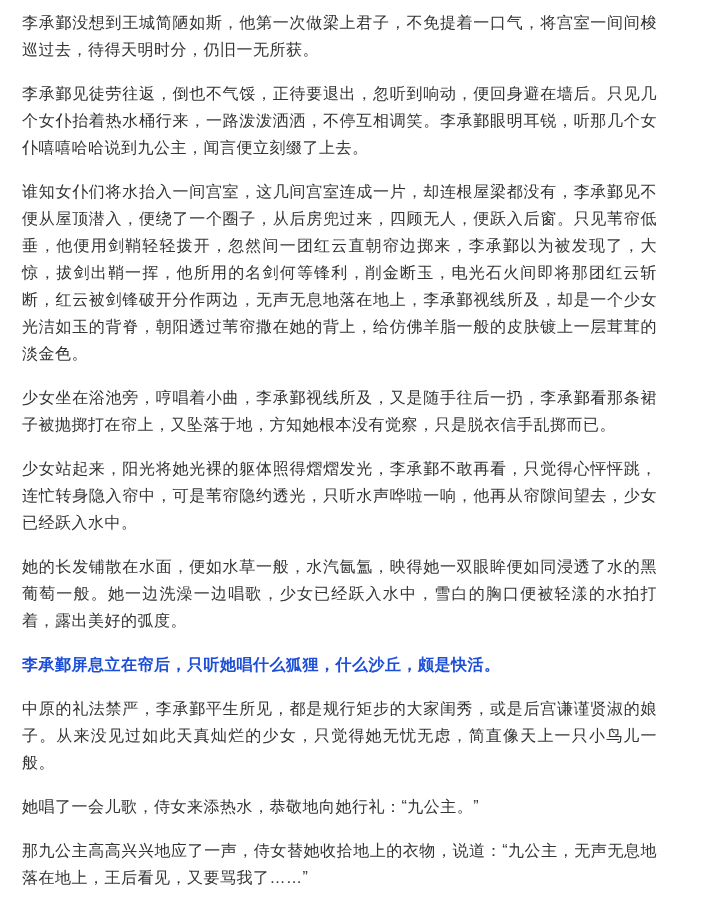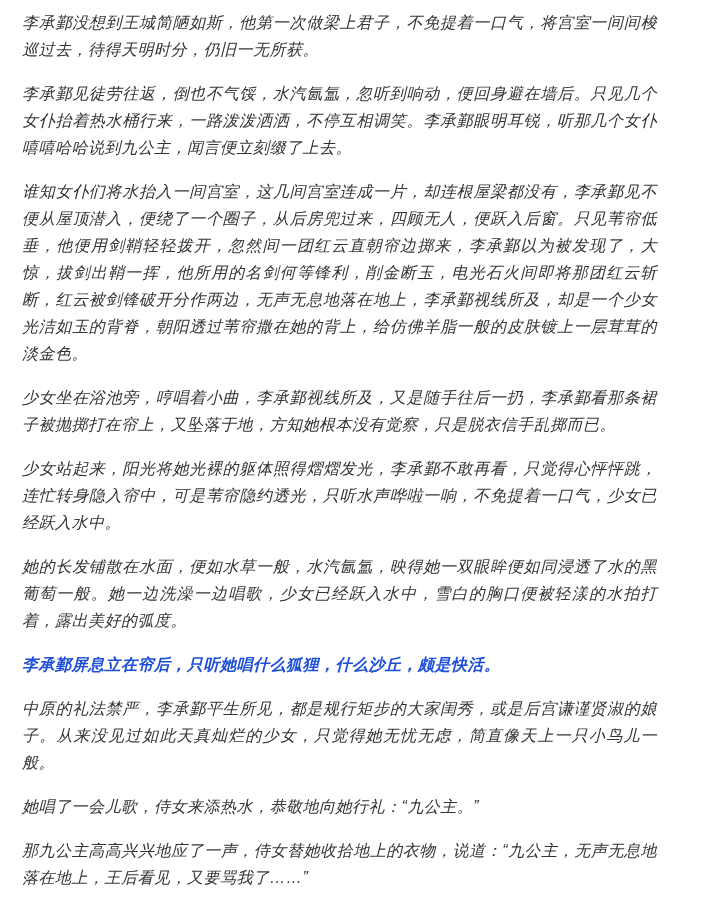--- a/index.html
+++ b/index.html
@@ -12,21 +12,20 @@
     height: 907px;
     overflow: hidden;
     font-family: "Liberation Sans", "DejaVu Sans", sans-serif;
   }
   .page {
     box-sizing: border-box;
     width: 678px;
     height: 907px;
     padding: 9px 21px 12px 22px;
     background: #ffffff;
-    font-style: italic;
   }
   .page p {
     margin: 0 0 17px 0;
     font-size: 16px;
     line-height: 27px;
     color: #333333;
     text-align: justify;
     text-justify: inter-ideograph;
     letter-spacing: 0.5px;
     word-break: break-all;
@@ -37,23 +36,23 @@
   }
   .page p:last-child {
     margin-bottom: 17px;
   }
 </style>
 </head>
 <body>
 
 <main class="page">
   <p>李承鄞没想到王城简陋如斯，他第一次做梁上君子，不免提着一口气，将宫室一间间梭巡过去，待得天明时分，仍旧一无所获。</p>
-  <p>李承鄞见徒劳往返，倒也不气馁，水汽氤氲，忽听到响动，便回身避在墙后。只见几个女仆抬着热水桶行来，一路泼泼洒洒，不停互相调笑。李承鄞眼明耳锐，听那几个女仆嘻嘻哈哈说到九公主，闻言便立刻缀了上去。</p>
+  <p>李承鄞见徒劳往返，倒也不气馁，正待要退出，忽听到响动，便回身避在墙后。只见几个女仆抬着热水桶行来，一路泼泼洒洒，不停互相调笑。李承鄞眼明耳锐，听那几个女仆嘻嘻哈哈说到九公主，闻言便立刻缀了上去。</p>
   <p>谁知女仆们将水抬入一间宫室，这几间宫室连成一片，却连根屋梁都没有，李承鄞见不便从屋顶潜入，便绕了一个圈子，从后房兜过来，四顾无人，便跃入后窗。只见苇帘低垂，他便用剑鞘轻轻拨开，忽然间一团红云直朝帘边掷来，李承鄞以为被发现了，大惊，拔剑出鞘一挥，他所用的名剑何等锋利，削金断玉，电光石火间即将那团红云斩断，红云被剑锋破开分作两边，无声无息地落在地上，李承鄞视线所及，却是一个少女光洁如玉的背脊，朝阳透过苇帘撒在她的背上，给仿佛羊脂一般的皮肤镀上一层茸茸的淡金色。</p>
   <p>少女坐在浴池旁，哼唱着小曲，李承鄞视线所及，又是随手往后一扔，李承鄞看那条裙子被抛掷打在帘上，又坠落于地，方知她根本没有觉察，只是脱衣信手乱掷而已。</p>
-  <p>少女站起来，阳光将她光裸的躯体照得熠熠发光，李承鄞不敢再看，只觉得心怦怦跳，连忙转身隐入帘中，可是苇帘隐约透光，只听水声哗啦一响，不免提着一口气，少女已经跃入水中。</p>
+  <p>少女站起来，阳光将她光裸的躯体照得熠熠发光，李承鄞不敢再看，只觉得心怦怦跳，连忙转身隐入帘中，可是苇帘隐约透光，只听水声哗啦一响，他再从帘隙间望去，少女已经跃入水中。</p>
   <p>她的长发铺散在水面，便如水草一般，水汽氤氲，映得她一双眼眸便如同浸透了水的黑葡萄一般。她一边洗澡一边唱歌，少女已经跃入水中，雪白的胸口便被轻漾的水拍打着，露出美好的弧度。</p>
   <p class="em">李承鄞屏息立在帘后，只听她唱什么狐狸，什么沙丘，颇是快活。</p>
   <p>中原的礼法禁严，李承鄞平生所见，都是规行矩步的大家闺秀，或是后宫谦谨贤淑的娘子。从来没见过如此天真灿烂的少女，只觉得她无忧无虑，简直像天上一只小鸟儿一般。</p>
   <p>她唱了一会儿歌，侍女来添热水，恭敬地向她行礼：“九公主。”</p>
   <p>那九公主高高兴兴地应了一声，侍女替她收拾地上的衣物，说道：“九公主，无声无息地落在地上，王后看见，又要骂我了……”</p>
   <p>侍女拾起半边红云——那本是一件上裳，她惊奇地“咦”了一声。</p>
 </main>
 
 </body></html>

